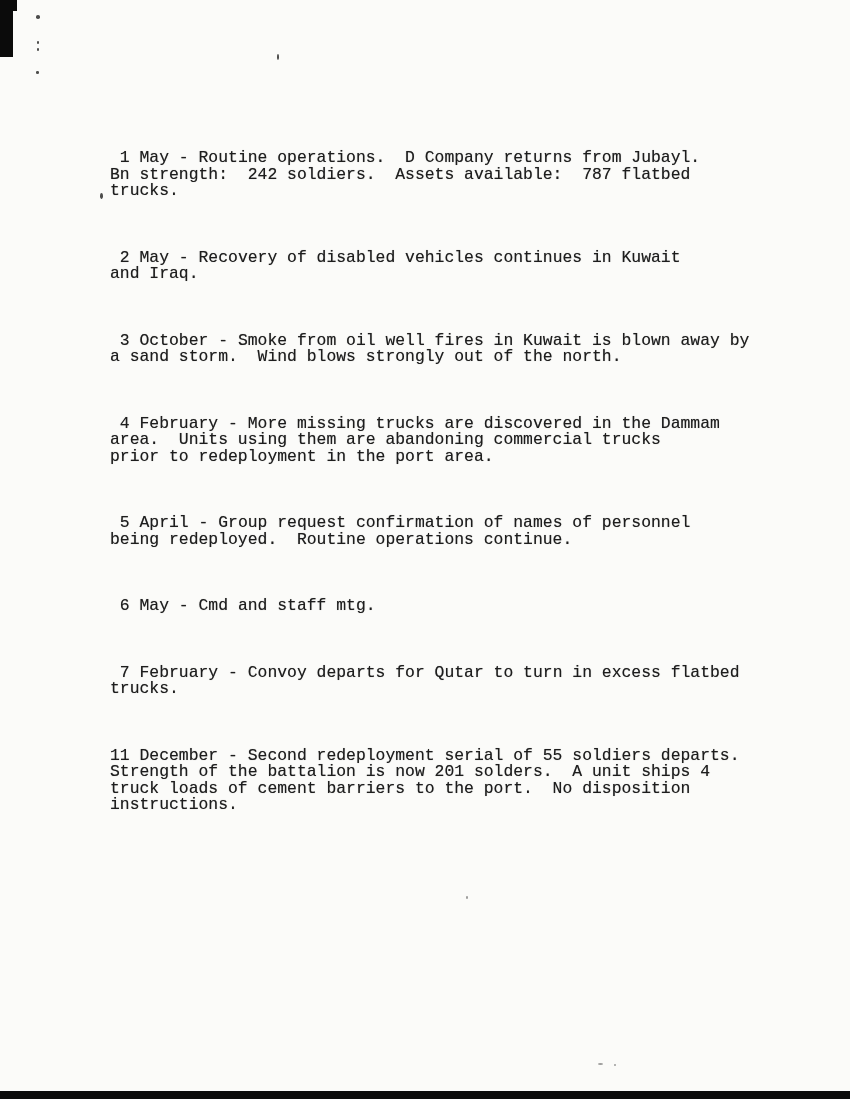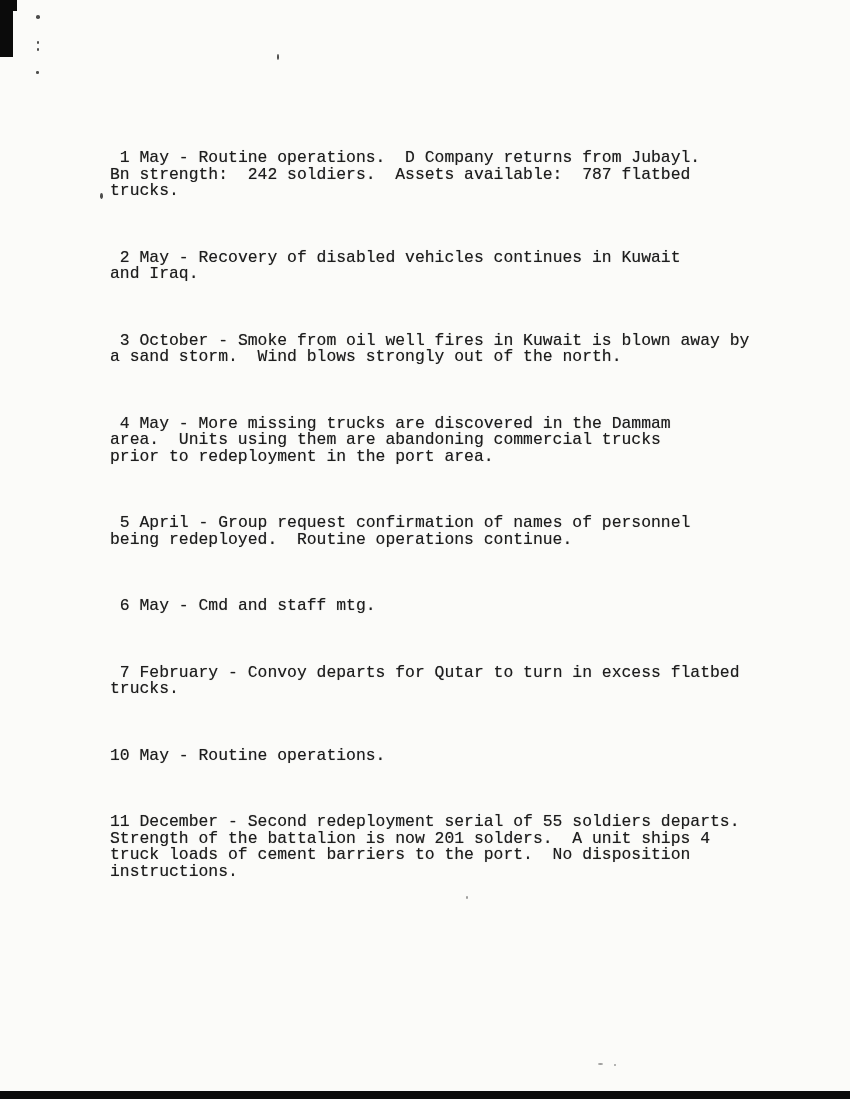--- a/index.html
+++ b/index.html
@@ -50,29 +50,28 @@
 <div class="speck light" style="left:614px; top:1064px; width:2px; height:2px;"></div>
 
 <div class="page-text">
   <p> 1 May - Routine operations.  D Company returns from Jubayl.
 Bn strength:  242 soldiers.  Assets available:  787 flatbed
 trucks.</p>
   <p> 2 May - Recovery of disabled vehicles continues in Kuwait
 and Iraq.</p>
   <p> 3 October - Smoke from oil well fires in Kuwait is blown away by
 a sand storm.  Wind blows strongly out of the north.</p>
-  <p> 4 May - More missing trucks are discovered in the Dammam
+  <p> 4 February - More missing trucks are discovered in the Dammam
 area.  Units using them are abandoning commercial trucks
 prior to redeployment in the port area.</p>
   <p> 5 April - Group request confirmation of names of personnel
 being redeployed.  Routine operations continue.</p>
   <p> 6 May - Cmd and staff mtg.</p>
   <p> 7 February - Convoy departs for Qutar to turn in excess flatbed
 trucks.</p>
-  <p>10 May - Routine operations.</p>
   <p>11 December - Second redeployment serial of 55 soldiers departs.
 Strength of the battalion is now 201 solders.  A unit ships 4
 truck loads of cement barriers to the port.  No disposition
 instructions.</p>
   
   
   
   
   
   

